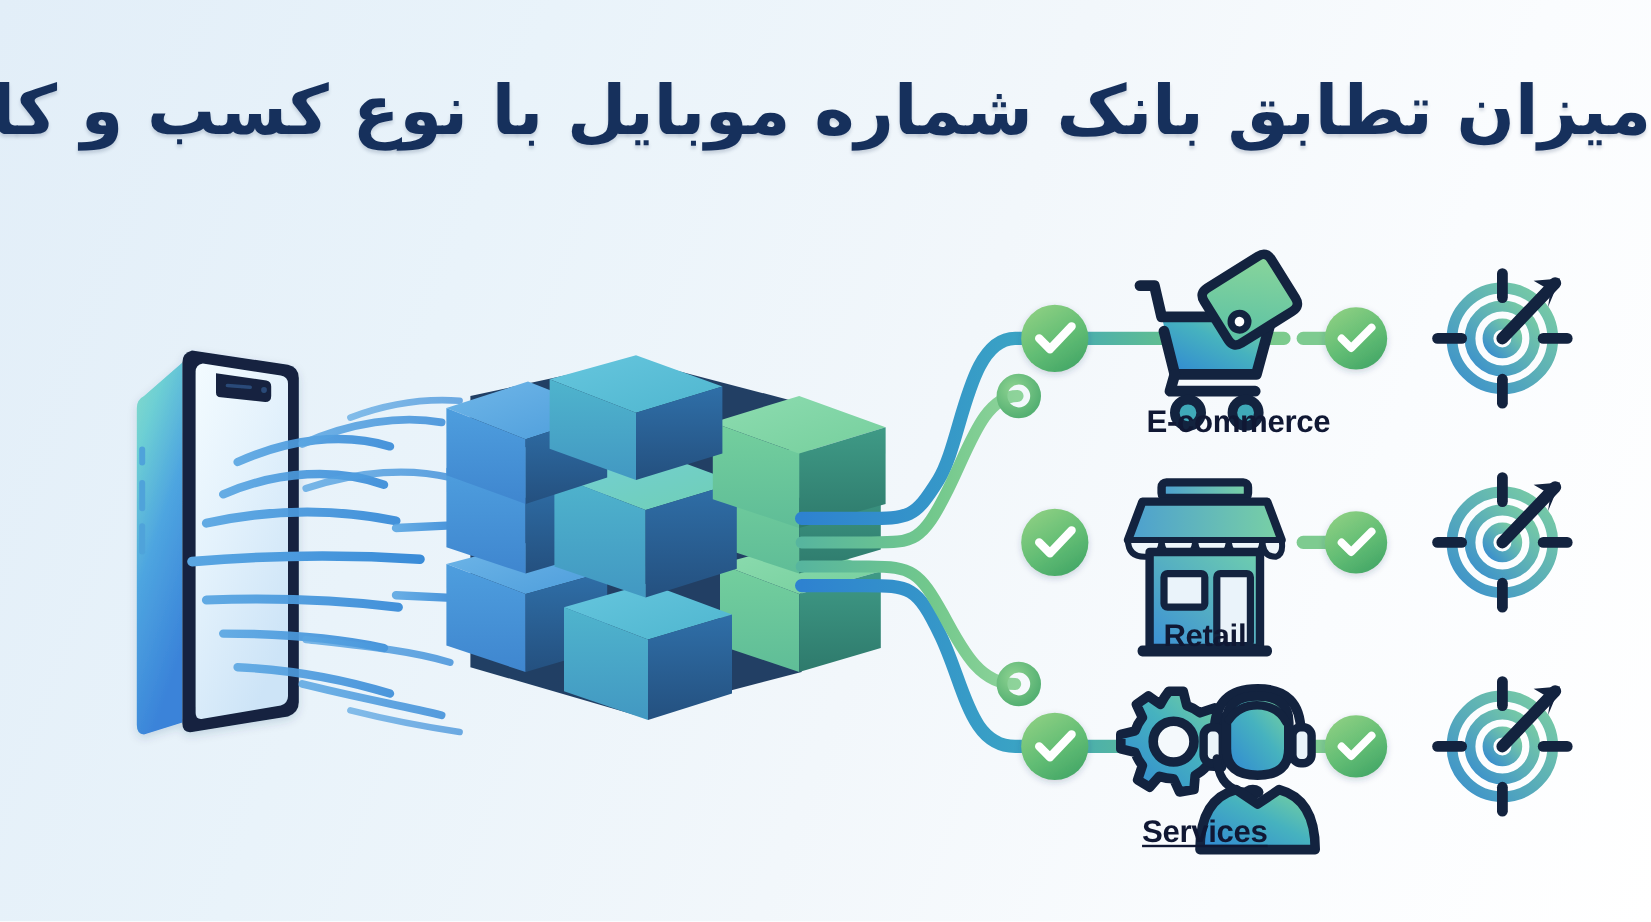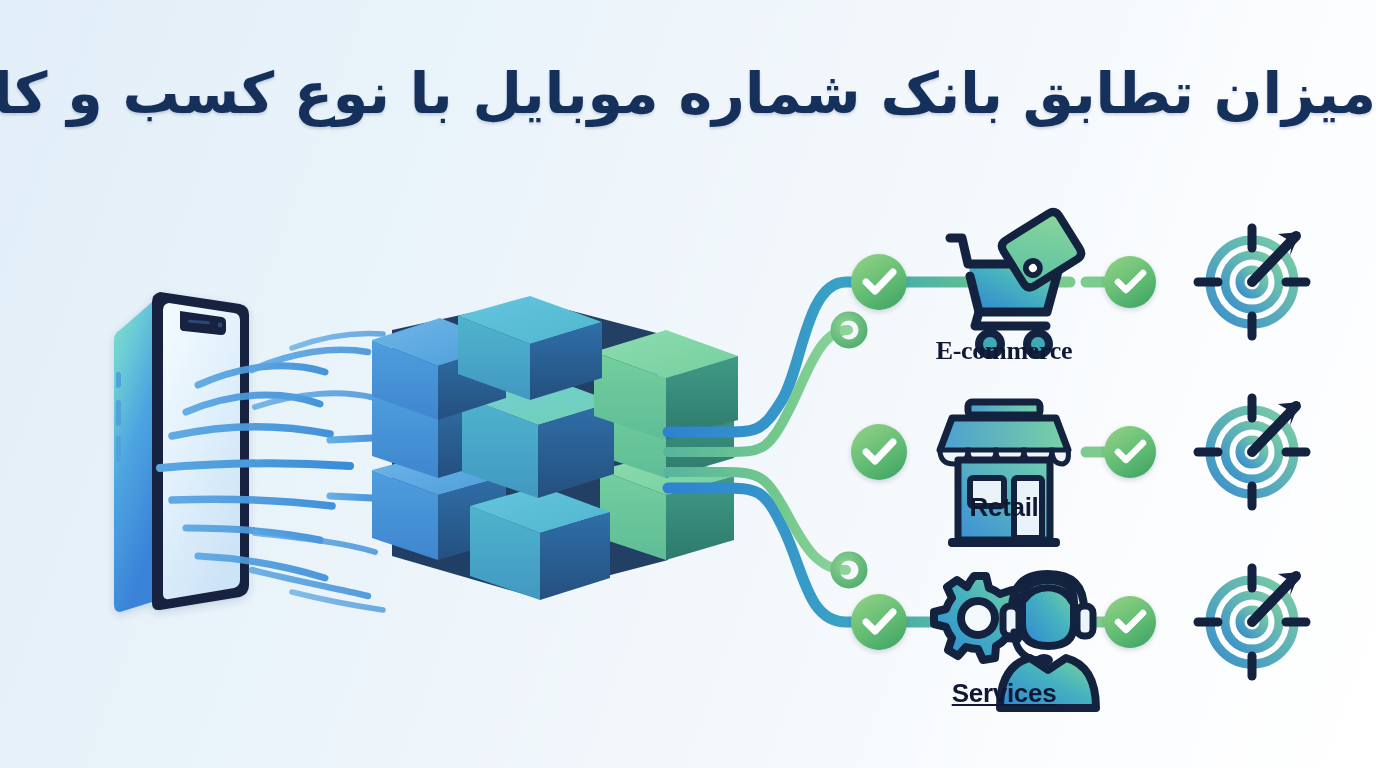--- a/index.html
+++ b/index.html
@@ -428,17 +428,17 @@
         <path d="M56 6 L56 26"></path>
           <path d="M56 94 L56 114"></path>
         <path d="M2 60 L22 60"></path>
           <path d="M90 60 L110 60"></path>
       </g>
       <path d="M56 60 L100 14" stroke="#13233f" stroke-width="10" stroke-linecap="round"></path>
       <path d="M104 10 L82 12 L96 20 L94 34 Z" fill="#13233f"></path>
     </g>
   </svg>
 
-  <div class="cat-label" style="left:1004px; top:336px;font-family:Liberation Serif, serif;">E-commerce</div>
-  <div class="cat-label" style="left:1004px; top:492px;">Retail</div>
+  <div class="cat-label" style="left:1032px; top:336px;">E-commerce</div>
+  <div class="cat-label" style="left:1004px; top:514px;">Retail</div>
   <div class="cat-label" style="left:1004px; top:678px;text-decoration:underline;">Services</div>
 
 </div>
 
 </body></html>

